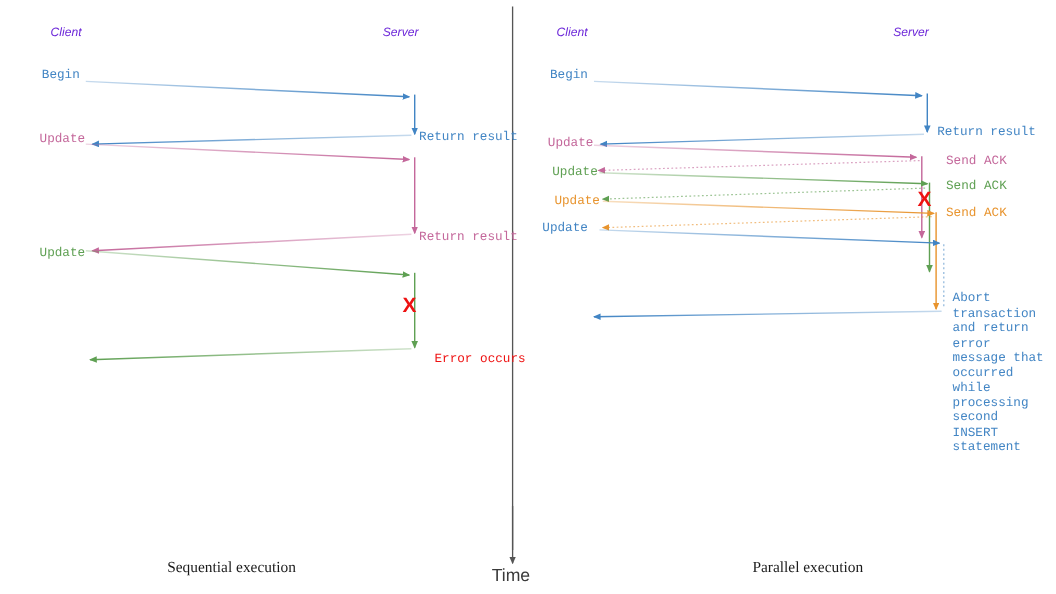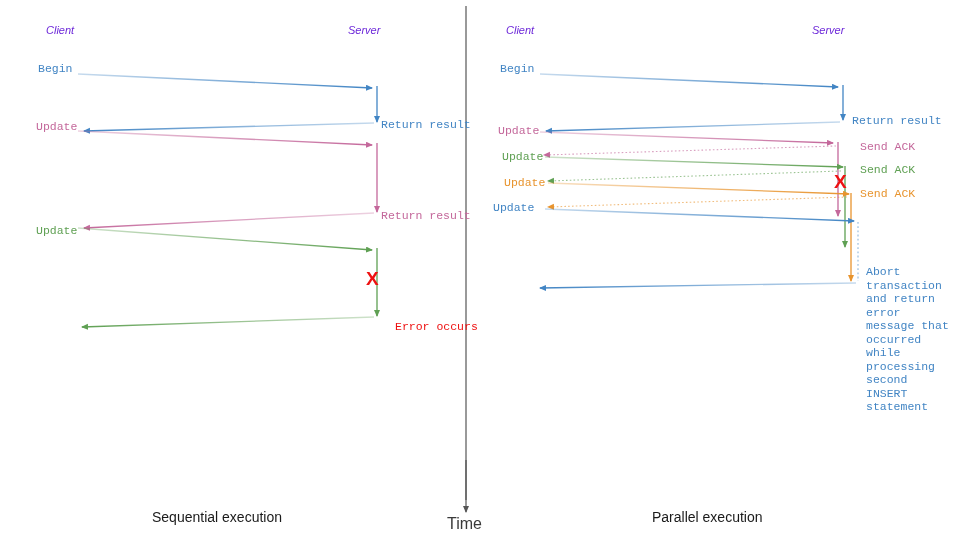--- a/index.html
+++ b/index.html
@@ -43,21 +43,21 @@
     font-style: italic;
     font-size: 11px;
     color: #6d28d9;
     font-family: "Liberation Sans", sans-serif;
     white-space: pre;
   }
   .caption {
     position: absolute;
     font-size: 14px;
     color: #1a1a1a;
-    font-family: Liberation Sans, sans-serif;
+    font-family: Liberation Serif, serif;
     white-space: pre;
   }
   .timelbl {
     position: absolute;
     font-size: 16px;
     color: #3a3a3a;
     font-family: "Liberation Sans", sans-serif;
     white-space: pre;
   }
   .xmark {
@@ -211,17 +211,17 @@
   <div class="lbl" style="left:493px; top:201px; color:#4285c4;">Update</div>
 
   <div class="lbl" style="left:852px; top:114px; color:#4285c4;">Return result</div>
   <div class="lbl" style="left:860px; top:140px; color:#c4689b;">Send ACK</div>
   <div class="lbl" style="left:860px; top:163px; color:#5fa053;">Send ACK</div>
   <div class="lbl" style="left:860px; top:187px; color:#e8942e;">Send ACK</div>
   <div class="lbl wrap" style="left:866px; top:265px; color:#4285c4; width:84px;">Abort transaction and return error message that occurred while processing second INSERT statement</div>
 
   <div class="xmark" style="left:834px; top:172px;">X</div>
 
-  <div class="caption" style="left:652px; top:509px;">Parallel execution</div>
+  <div class="caption" style="left:684px; top:509px;">Parallel execution</div>
 
   <div class="timelbl" style="left:447px; top:515px;">Time</div>
 
 </div>
 
 </body></html>

